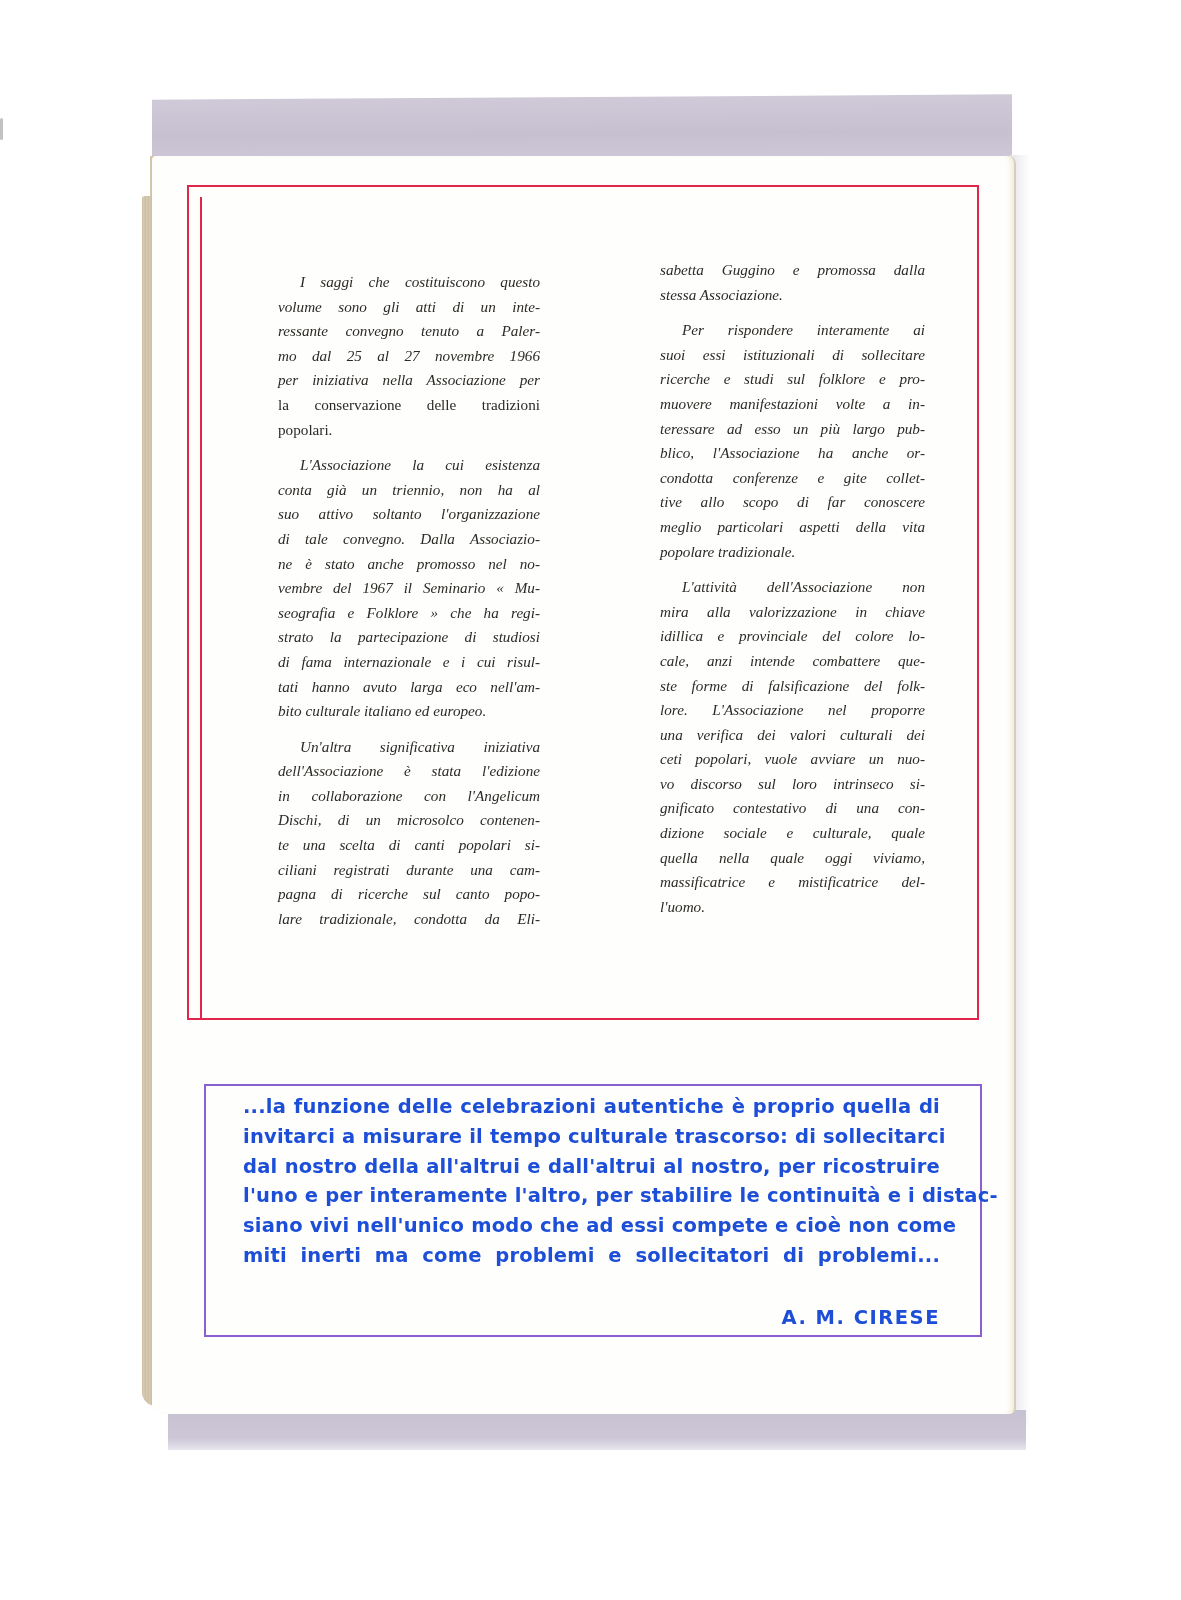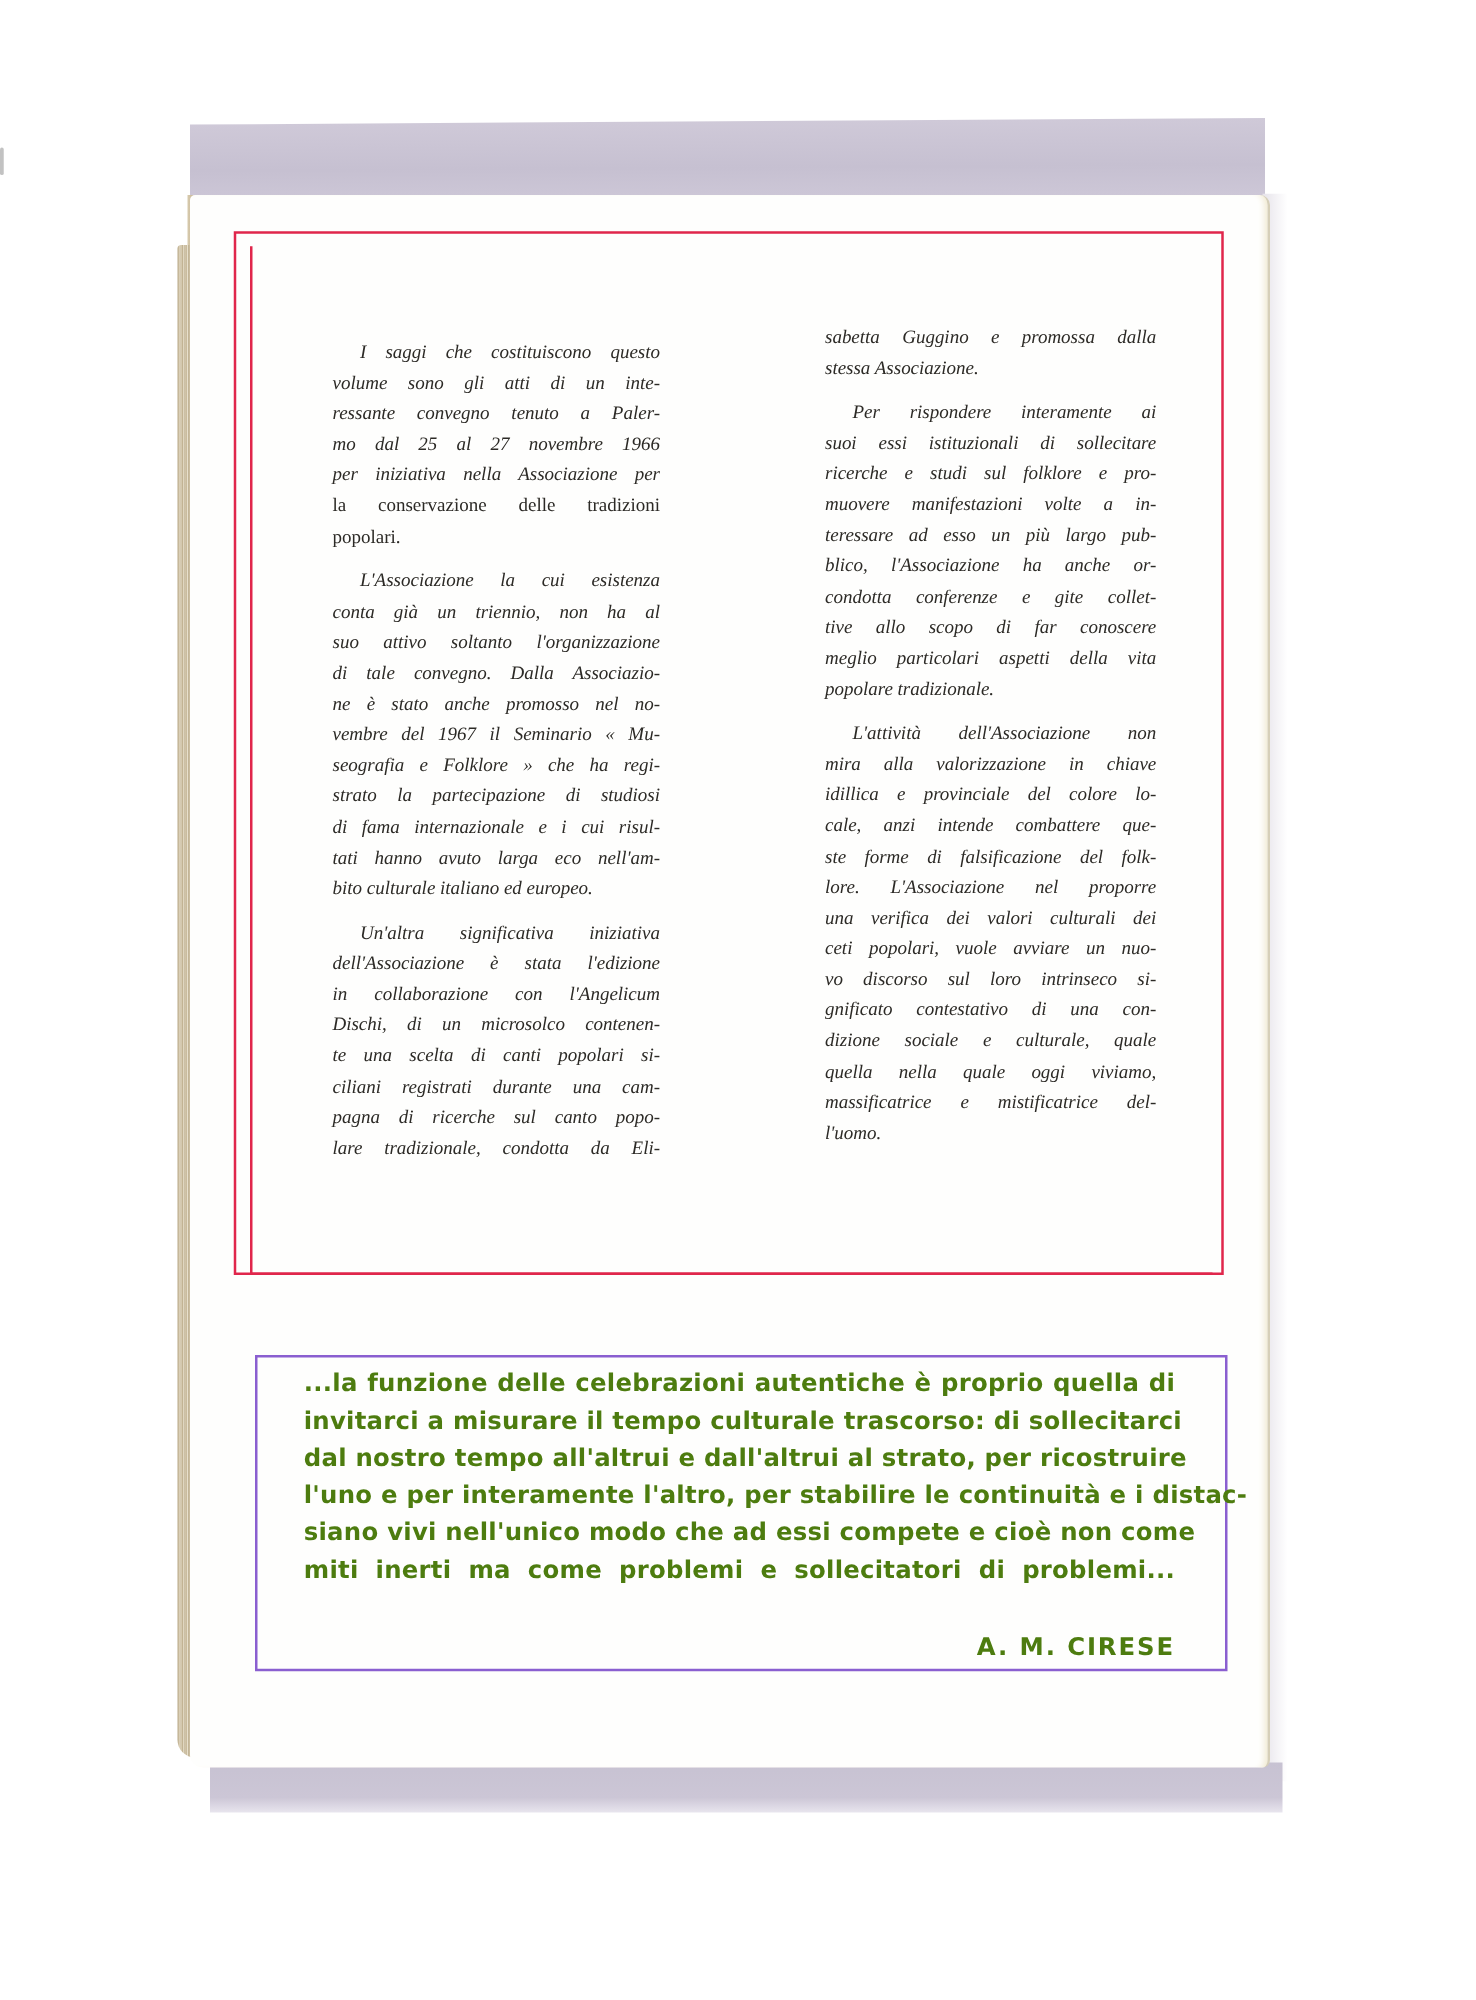--- a/index.html
+++ b/index.html
@@ -51,38 +51,38 @@
       position: absolute; left: 200px; top: 197px; width: 770px; height: 823px;
       border-left: 2px solid #e0264b;
       border-bottom: 2px solid #e0264b;
     }
 
     .col {
       position: absolute; width: 262px;
       font-size: 15.2px; line-height: 24.6px; color: #2c2a26;
       text-align: justify; text-align-last: justify;
     }
-    .col-left { left: 266px; top: 270px; }
+    .col-left { left: 278px; top: 270px; }
     .col-right { left: 618px; top: 258px; width: 265px; margin-left: 42px; }
     .col .line { display: block; white-space: nowrap; text-align: justify; text-align-last: justify; }
     .col .line.last { text-align-last: left; }
     .col .para-gap { height: 11px; }
     .col .indent { padding-left: 22px; }
     .it { font-style: italic; }
     .rm { font-style: normal; }
 
     .purple-frame {
       position: absolute; left: 204px; top: 1084px; width: 778px; height: 253px;
       border: 2px solid #8a5fd0;
     }
 
     .quote {
       position: absolute; left: 243px; top: 1092px; width: 697px;
       font-family: "DejaVu Sans", sans-serif; font-weight: bold;
-      font-size: 19.5px; line-height: 29.8px; color: #4d7c0f;
+      font-size: 19.5px; line-height: 29.8px; color: #1d4ed8;
       letter-spacing: 0.2px;
     }
     .quote .qline { display: block; white-space: nowrap; text-align: justify; text-align-last: justify; }
     .quote .author { display: block; text-align: right; letter-spacing: 1.5px; margin-top: 32px; }
   </style>
 </head>
 <body>
 
 <div class="scan-artifact"></div>
 <div class="top-shadow"></div>
@@ -167,18 +167,18 @@
     <span class="line it">quella nella quale oggi viviamo,</span>
     <span class="line it">massificatrice e mistificatrice del-</span>
     <span class="line it last">l'uomo.</span>
   </div>
 </div>
 
 <div class="purple-frame"></div>
 <div class="quote">
   <span class="qline">...la funzione delle celebrazioni autentiche è proprio quella di</span>
   <span class="qline">invitarci a misurare il tempo culturale trascorso: di sollecitarci</span>
-  <span class="qline">dal nostro tempo all'altrui e dall'altrui al strato, per ricostruire</span>
+  <span class="qline">dal nostro della all'altrui e dall'altrui al nostro, per ricostruire</span>
   <span class="qline">l'uno e per interamente l'altro, per stabilire le continuità e i distac-</span>
   <span class="qline">siano vivi nell'unico modo che ad essi compete e cioè non come</span>
   <span class="qline">miti inerti ma come problemi e sollecitatori di problemi...</span>
   <span class="author">A. M. CIRESE</span>
 </div>
 
 </body></html>

